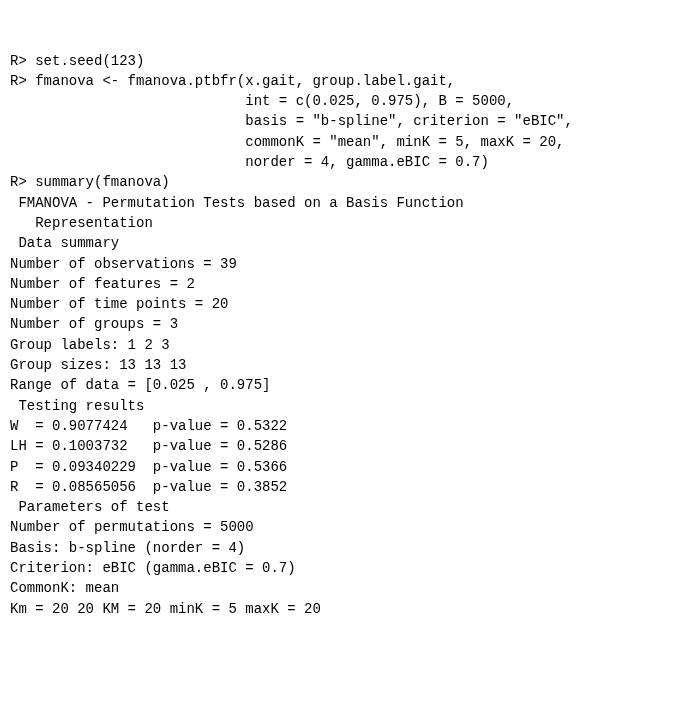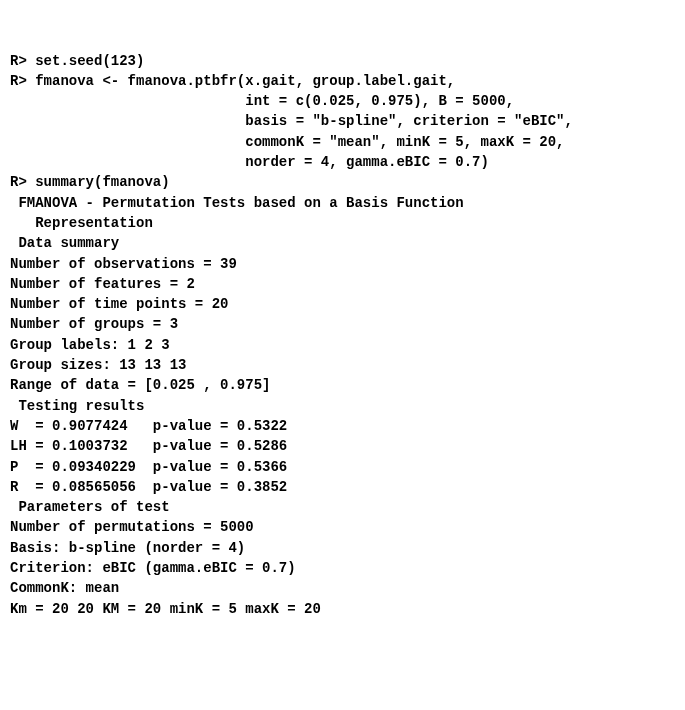--- a/index.html
+++ b/index.html
@@ -10,19 +10,19 @@
   body {
     width: 685px;
     padding: 10px 10px 20px 10px;
     box-sizing: border-box;
     font-family: "Courier New", Courier, monospace;
     font-size: 14px;
     line-height: 1.45;
     color: #000000;
     white-space: pre;
   }
-  .line { display: block; font-weight: bold; }
+  .line { display: block; }
 </style>
 </head>
 <body>
 
 <span class="line">R&gt; set.seed(123)</span><span class="line">R&gt; fmanova &lt;- fmanova.ptbfr(x.gait, group.label.gait,</span><span class="line">                            int = c(0.025, 0.975), B = 5000,</span><span class="line">                            basis = "b-spline", criterion = "eBIC",</span><span class="line">                            commonK = "mean", minK = 5, maxK = 20,</span><span class="line">                            norder = 4, gamma.eBIC = 0.7)</span><span class="line">R&gt; summary(fmanova)</span><span class="line"></span><span class="line"> FMANOVA - Permutation Tests based on a Basis Function</span><span class="line">   Representation</span><span class="line"></span><span class="line"> Data summary</span><span class="line"></span><span class="line">Number of observations = 39</span><span class="line">Number of features = 2</span><span class="line">Number of time points = 20</span><span class="line">Number of groups = 3</span><span class="line">Group labels: 1 2 3</span><span class="line">Group sizes: 13 13 13</span><span class="line">Range of data = [0.025 , 0.975]</span><span class="line"></span><span class="line"> Testing results</span><span class="line"></span><span class="line">W  = 0.9077424   p-value = 0.5322</span><span class="line">LH = 0.1003732   p-value = 0.5286</span><span class="line">P  = 0.09340229  p-value = 0.5366</span><span class="line">R  = 0.08565056  p-value = 0.3852</span><span class="line"></span><span class="line"> Parameters of test</span><span class="line"></span><span class="line">Number of permutations = 5000</span><span class="line">Basis: b-spline (norder = 4)</span><span class="line">Criterion: eBIC (gamma.eBIC = 0.7)</span><span class="line">CommonK: mean</span><span class="line">Km = 20 20 KM = 20 minK = 5 maxK = 20</span>
 
 
 </body></html>

